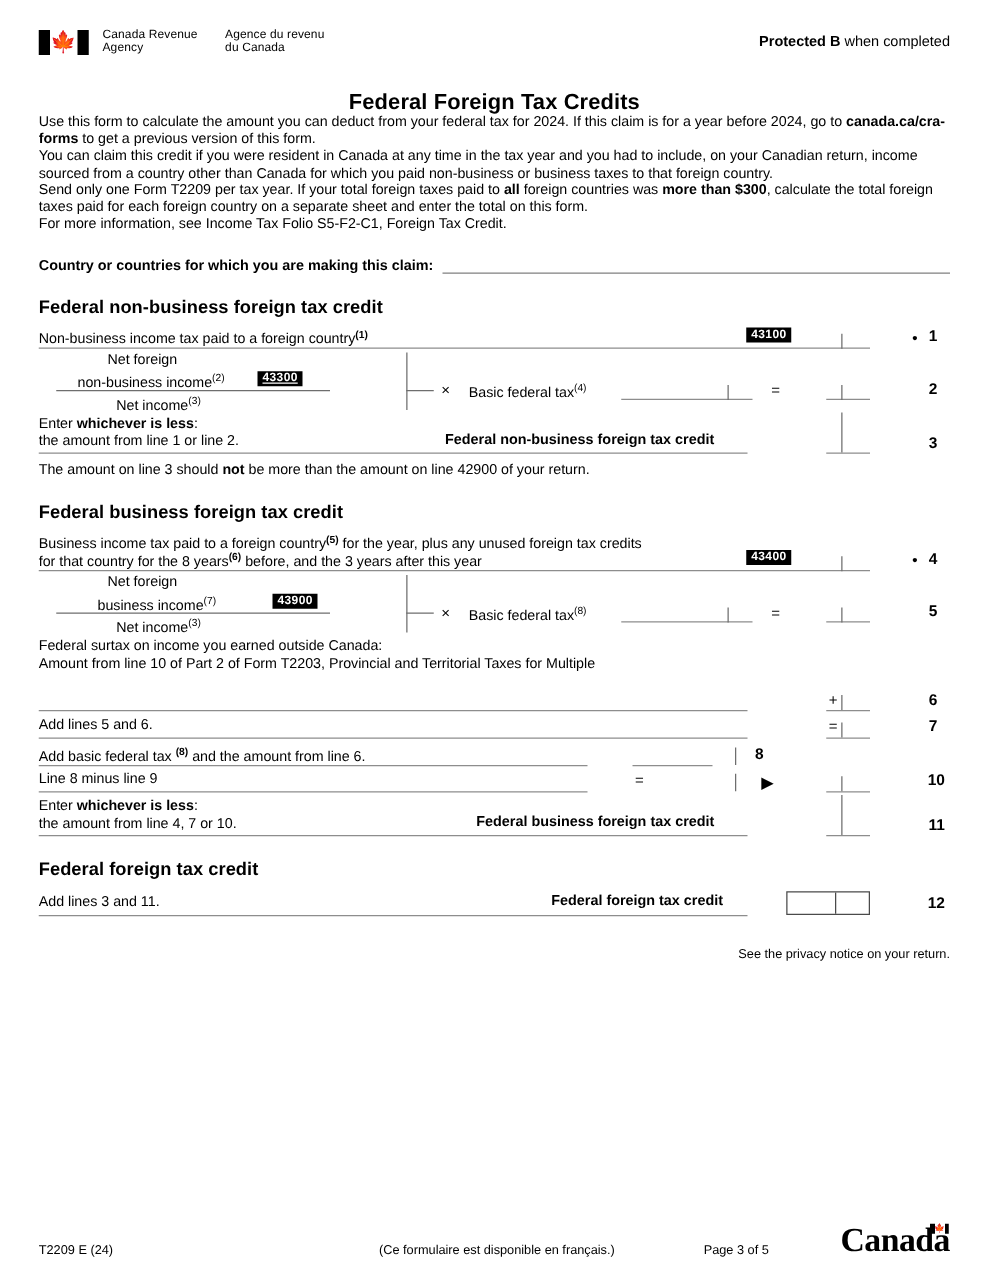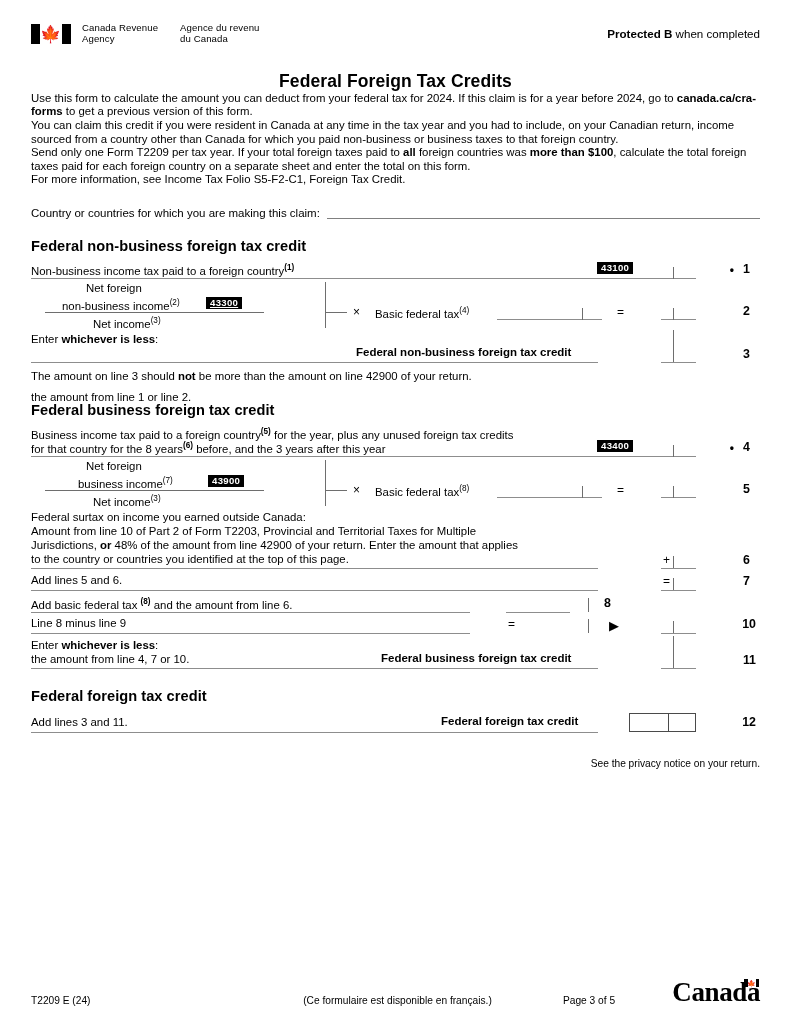--- a/index.html
+++ b/index.html
@@ -32,21 +32,21 @@
   h1.title { text-align:center; font-size:17.5px; font-weight:bold; margin:26px 0 0; letter-spacing:.1px; }
 
   
   p.para { margin:0; line-height:13.6px; font-size:11.4px; }
   .gap-18 { margin-top:18px; }
   .gap-14 { margin-top:14px; }
   b, strong { font-weight:bold; }
 
   
   .claim { display:flex; align-items:flex-end; margin-top:19px; }
-  .claim-label { font-weight:normal; font-size:11.5px; white-space:nowrap; }
+  .claim-label { font-weight:bold; font-size:11.5px; white-space:nowrap; }
   .claim-rule { flex:1; border-bottom:1px solid #808080; height:13px; margin-left:7px; }
 
   
   h2.sec { font-size:14.6px; font-weight:bold; margin:19px 0 0; letter-spacing:.05px; }
 
   
   .row { position:relative;text-align:right; }
   .lbl { font-size:11.4px; line-height:14px; }
   .sup { font-size:8.2px; vertical-align:super; font-weight:bold; }
   .supn { font-size:8.2px; vertical-align:super; }
@@ -116,21 +116,21 @@
     </div>
   </div>
 
   <h1 class="title">Federal Foreign Tax Credits</h1>
 
   <p class="para gap-18">
     <span>Use this form to calculate the amount you can deduct from your federal tax for 2024. If this claim is for a year before 2024, go to </span><b>canada.ca/cra-forms</b><span> to get a previous version of this form.</span>
   </p>
   <p class="para gap-14">You can claim this credit if you were resident in Canada at any time in the tax year and you had to include, on your Canadian return, income sourced from a country other than Canada for which you paid non-business or business taxes to that foreign country.</p>
   <p class="para gap-14">
-    <span>Send only one Form T2209 per tax year. If your total foreign taxes paid to </span><b>all</b><span> foreign countries was </span><b>more than $100</b><span>, calculate the total foreign taxes paid for each foreign country on a separate sheet and enter the total on this form.</span>
+    <span>Send only one Form T2209 per tax year. If your total foreign taxes paid to </span><b>all</b><span> foreign countries was </span><b>more than $300</b><span>, calculate the total foreign taxes paid for each foreign country on a separate sheet and enter the total on this form.</span>
   </p>
   <p class="para gap-14">For more information, see Income Tax Folio S5-F2-C1, Foreign Tax Credit.</p>
 
   <div class="claim">
     <span class="claim-label">Country or countries for which you are making this claim:</span>
     <span class="claim-rule"></span>
   </div>
 
   <h2 class="sec">Federal non-business foreign tax credit</h2>
 
@@ -174,21 +174,21 @@
     <div class="thinrule" style="position:absolute;left:630px;right:64px;top:37px;"></div>
     <div class="vrule" style="right:86px;top:26px;height:12px;"></div>
     <span style="position:absolute;left:630px;right:86px;top:22px;height:15px;"></span>
     <span class="lineno" style="position:absolute;right:10px;top:22px;">2</span>
   </div>
 
   <div class="row" style="margin-top:2px;height:33px;">
     <div class="lbl" style="position:absolute;left:0;top:0;">
       <span>Enter </span><b>whichever is less</b><span>:</span>
     </div>
-    <div class="lbl" style="position:absolute;left:0;top:14px;margin-top:44px;">the amount from line 1 or line 2.</div>
+    <div class="lbl" style="position:absolute;left:0;top:14px;">the amount from line 1 or line 2.</div>
     <div style="position:absolute;left:325px;top:14px;font-weight:bold;font-size:11.5px;">Federal non-business foreign tax credit</div>
     <div class="thinrule" style="position:absolute;left:0;right:162px;top:30px;"></div>
     <div class="thinrule" style="position:absolute;left:630px;right:64px;top:30px;"></div>
     <div class="vrule" style="right:86px;top:-2px;height:32px;"></div>
     <span style="position:absolute;left:630px;right:86px;top:15px;height:15px;"></span>
     <span class="lineno" style="position:absolute;right:10px;top:15px;">3</span>
   </div>
 
   <p class="para" style="margin-top:5px;">
     <span>The amount on line 3 should </span><b>not</b><span> be more than the amount on line 42900 of your return.</span>
@@ -209,21 +209,21 @@
     <span class="dot" style="position:absolute;right:26px;top:16px;font-size:12px;">•</span>
     <span class="lineno" style="position:absolute;right:10px;top:15px;">4</span>
     <span style="position:absolute;left:612px;right:66px;top:15px;height:16px;"></span>
   </div>
 
   <div class="row" style="margin-top:2px;height:48px;">
     <div class="frac-num" style="position:absolute;left:55px;top:0;">Net foreign</div>
     <div class="frac-num" style="position:absolute;left:47px;top:14px;">
       <span>business income</span><span class="supn">(7)</span>
     </div>
-    <span class="code" style="position:absolute;left:177px;top:15px;">43900</span>
+    <span class="code" style="position:absolute;left:187px;top:15px;">43900</span>
     <span style="position:absolute;left:215px;width:70px;top:14px;height:14px;"></span>
     <div class="hstub" style="left:14px;right:496px;top:30px;"></div>
     <div class="frac-den" style="position:absolute;left:62px;top:32px;">
       <span>Net income</span><span class="supn">(3)</span>
     </div>
     <div class="vrule" style="left:294px;top:0px;height:46px;"></div>
     <div class="hstub" style="left:294px;width:22px;top:30px;"></div>
     <span class="op" style="position:absolute;left:322px;top:23px;">×</span>
     <span class="lbl" style="position:absolute;left:344px;top:22px;">
       <span>Basic federal tax</span><span class="supn">(8)</span>
@@ -234,24 +234,20 @@
     <span class="op" style="position:absolute;left:586px;top:23px;">=</span>
     <div class="thinrule" style="position:absolute;left:630px;right:64px;top:37px;"></div>
     <div class="vrule" style="right:86px;top:26px;height:12px;"></div>
     <span style="position:absolute;left:630px;right:86px;top:22px;height:15px;"></span>
     <span class="lineno" style="position:absolute;right:10px;top:22px;">5</span>
   </div>
 
   <div class="row" style="margin-top:2px;height:61px;">
     <div class="lbl" style="position:absolute;left:0;top:0;">Federal surtax on income you earned outside Canada:</div>
     <div class="lbl" style="position:absolute;left:0;top:14px;">Amount from line 10 of Part 2 of Form T2203, Provincial and Territorial Taxes for Multiple</div>
-    <div class="lbl" style="position:absolute;left:0;top:28px;">
-      <span>Jurisdictions, </span><b>or</b><span> 48% of the amount from line 42900 of your return. Enter the amount that applies</span>
-    </div>
-    <div class="lbl" style="position:absolute;left:0;top:42px;">to the country or countries you identified at the top of this page.</div>
     <div class="thinrule" style="position:absolute;left:0;right:162px;top:58px;"></div>
     <span class="op" style="position:absolute;left:632px;top:43px;">+</span>
     <div class="thinrule" style="position:absolute;left:630px;right:64px;top:58px;"></div>
     <div class="vrule" style="right:86px;top:46px;height:12px;"></div>
     <span style="position:absolute;left:648px;right:86px;top:43px;height:15px;"></span>
     <span class="lineno" style="position:absolute;right:10px;top:43px;">6</span>
   </div>
 
   <div class="row" style="margin-top:1px;height:19px;">
     <div class="lbl" style="position:absolute;left:0;top:1px;">Add lines 5 and 6.</div>

